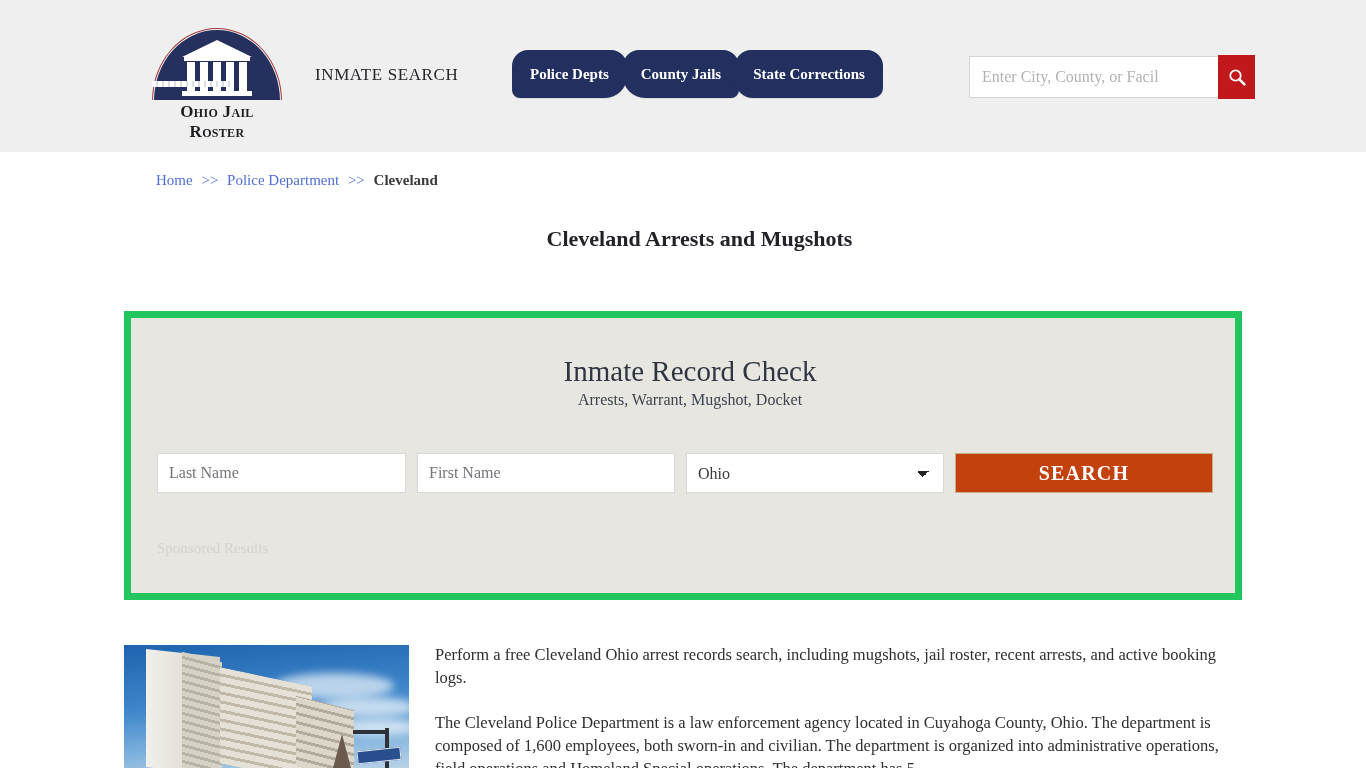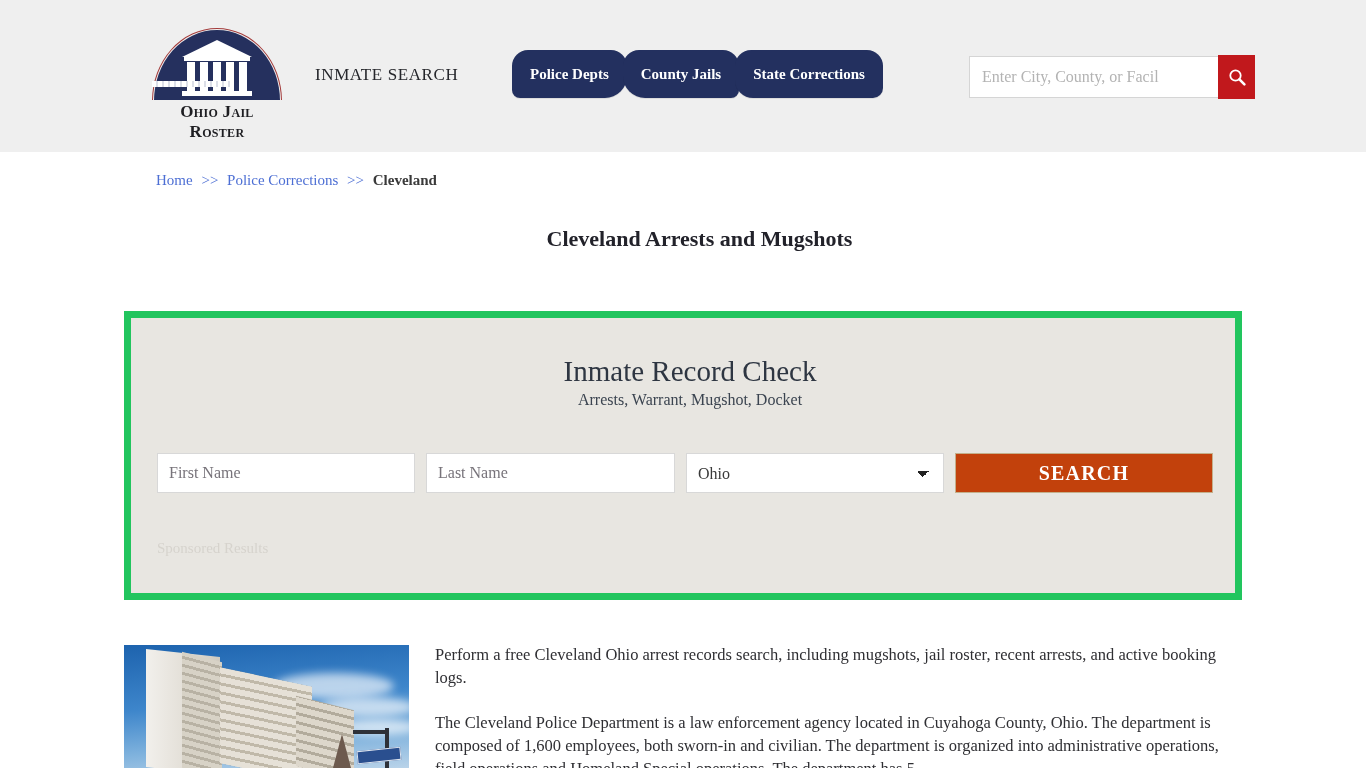--- a/index.html
+++ b/index.html
@@ -378,34 +378,34 @@
         <circle cx="8.5" cy="8.5" r="5.2" fill="none" stroke="#ffffff" stroke-width="1.8"></circle>
         <line x1="12.4" y1="12.4" x2="17.4" y2="17.4" stroke="#ffffff" stroke-width="2.6" stroke-linecap="round"></line>
       </svg>
     </button>
   </div>
 </div>
 
 <div class="breadcrumb">
   <a href="#">Home</a>
   <span class="sep">&gt;&gt;</span>
-  <a href="#">Police Corrections</a>
+  <a href="#">Police Department</a>
   <span class="sep">&gt;&gt;</span>
   <span class="cur">Cleveland</span>
 </div>
 
 <div class="page-title">Cleveland Arrests and Mugshots</div>
 
 <div class="sponsor-box">
   <div class="irc-title">Inmate Record Check</div>
   <div class="irc-sub">Arrests, Warrant, Mugshot, Docket</div>
 
   <div class="form-row">
+    <input class="fld fld-last" type="text" placeholder="Last Name" style="">
     <input class="fld fld-first" type="text" placeholder="First Name" style="">
-    <input class="fld fld-last" type="text" placeholder="Last Name" style="">
     <select class="fld fld-state">
       <option>Ohio</option>
     </select>
     <button class="btn-search">SEARCH</button>
   </div>
 
   <div class="sponsored-label">Sponsored Results</div>
 </div>
 
 <div class="thumb">

